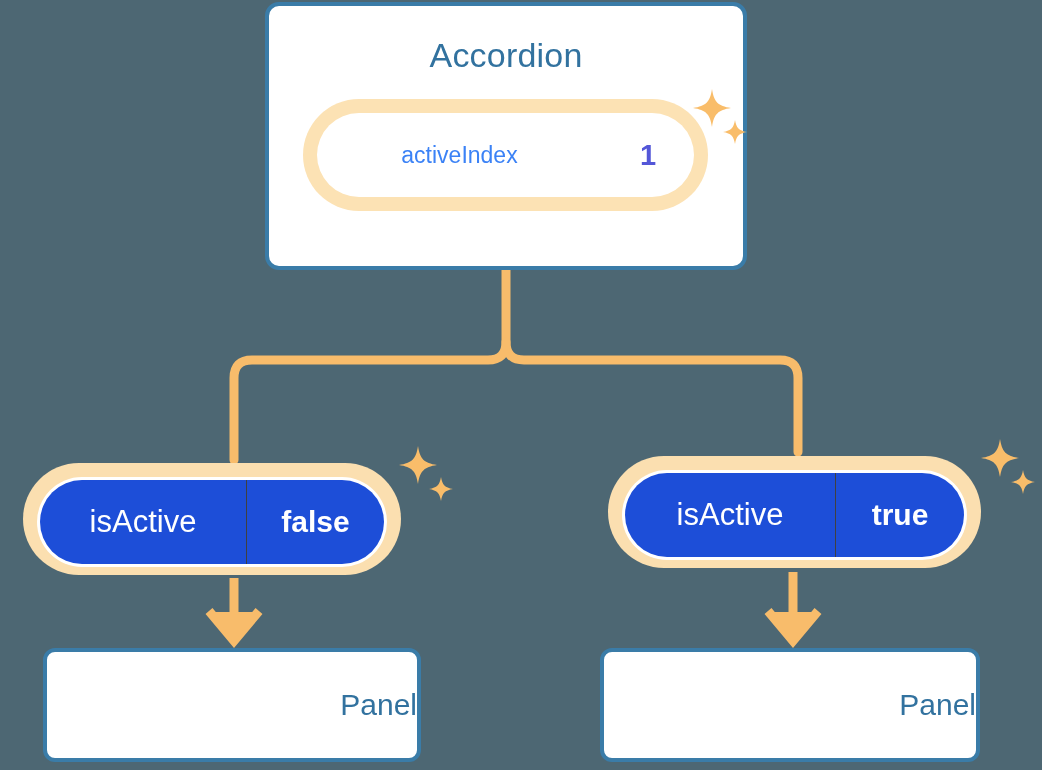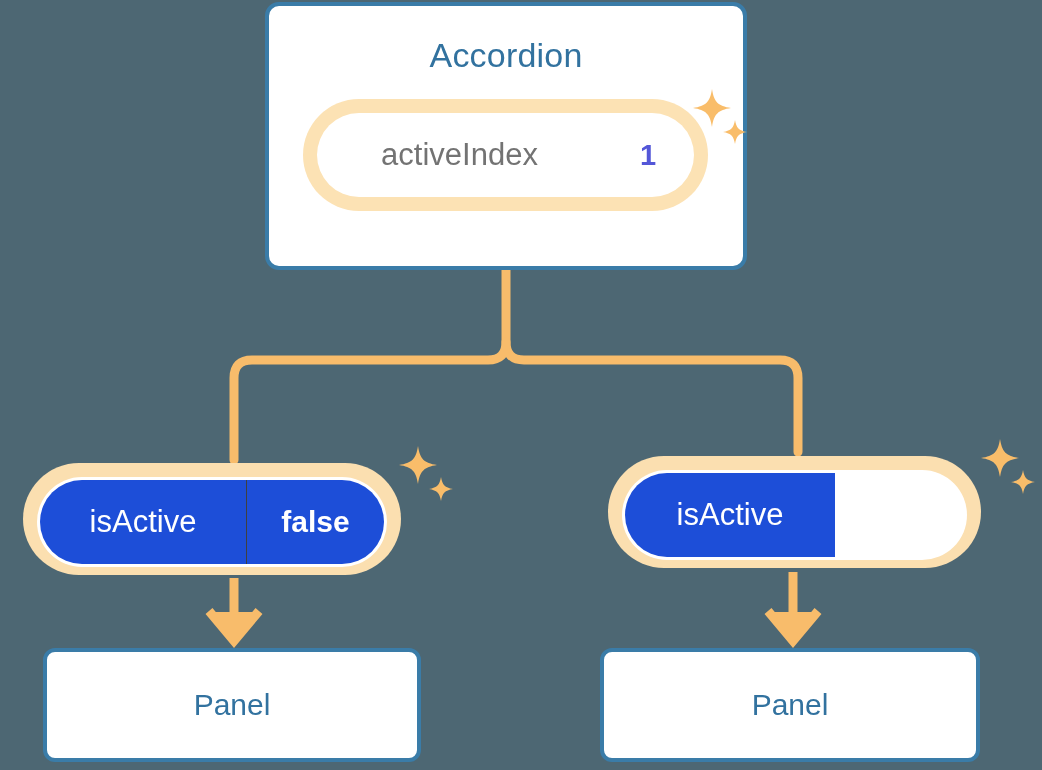--- a/index.html
+++ b/index.html
@@ -92,22 +92,22 @@
     left: 317px;
     top: 113px;
     width: 377px;
     height: 84px;
   }
   #pill-activeindex::before { background: #fce2b4; }
   #pill-activeindex::after  { background: #f8b košt; }
   #pill-activeindex .pill-inner { background: #ffffff; }
   #pill-activeindex .pill-key {
     flex: 0 0 285px;
-    color: #737373;
-    font-size: 31px;
+    color: #3b82f6;
+    font-size: 23px;
   }
   #pill-activeindex .pill-val {
     flex: 1 1 auto;
     color: #5457d8;
     font-size: 29px;
     font-weight: bold;
     border-left: 2px solid #f7b котор;
   }
 
   
@@ -151,21 +151,21 @@
 
   
   .panel-box {
     position: absolute;
     background: #ffffff;
     border: 4px solid #3a7ca8;
     border-radius: 12px;
     box-sizing: border-box;
     display: flex;
     align-items: center;
-    justify-content: center;
+    justify-content: flex-end;
     color: #32729f;
     font-size: 30px;
   }
   #panel-left  { left: 43px;  top: 648px; width: 378px; height: 114px; }
   #panel-right { left: 600px; top: 648px; width: 380px; height: 114px; }
 
   
   #connectors {
     position: absolute;
     left: 0; top: 0;
@@ -244,20 +244,21 @@
     <path d="M43 34 C44.4 42 46.8 44.5 55 46 C46.8 47.5 44.4 50 43 58 C41.6 50 39.2 47.5 31 46 C39.2 44.5 41.6 42 43 34 Z" fill="#f9bd6a"></path>
   </svg>
 
   <div id="panel-left" class="panel-box">
     <span>Panel</span>
   </div>
 
   <div id="pill-right" class="pill pill-purple">
     <div class="pill-inner">
       <div class="pill-key">isActive</div>
+      <div class="pill-val">true</div>
     </div>
   </div>
 
   <svg class="sparkle" style="left:980px; top:436px;" width="60" height="70" viewBox="0 0 60 70">
     <path d="M20 3 C22 16 26 20 39 22 C26 24 22 28 20 41 C18 28 14 24 1 22 C14 20 18 16 20 3 Z" fill="#f9bd6a"></path>
     <path d="M43 34 C44.4 42 46.8 44.5 55 46 C46.8 47.5 44.4 50 43 58 C41.6 50 39.2 47.5 31 46 C39.2 44.5 41.6 42 43 34 Z" fill="#f9bd6a"></path>
   </svg>
 
   <div id="panel-right" class="panel-box">
     <span>Panel</span>

